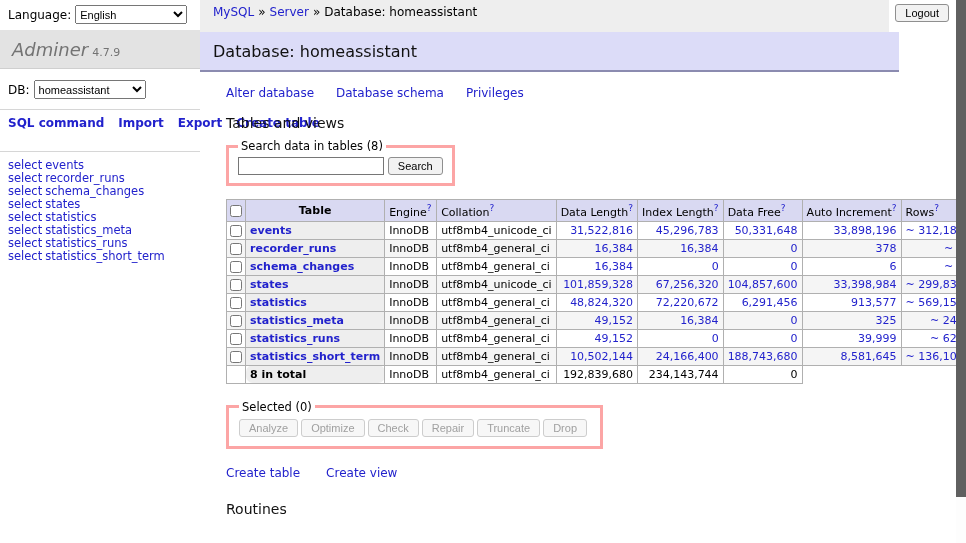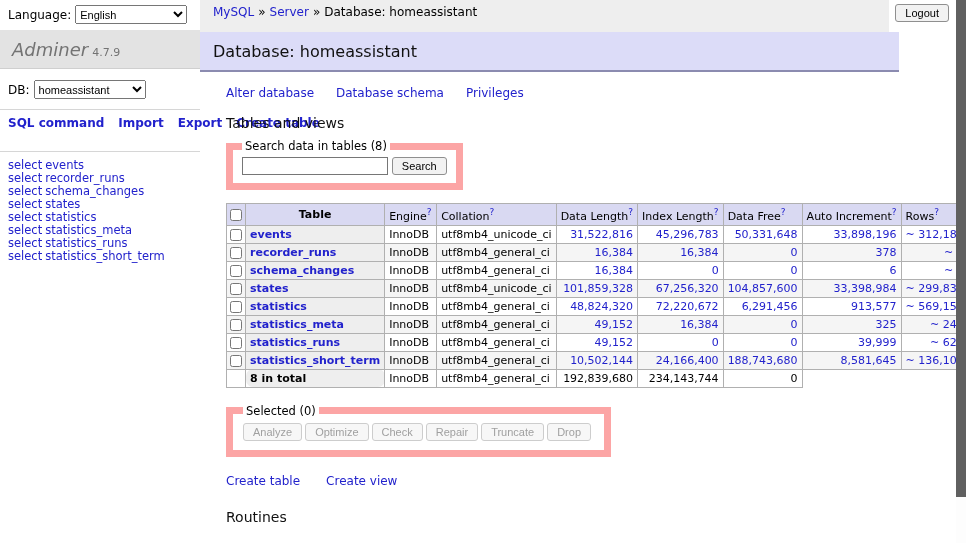--- a/index.html
+++ b/index.html
@@ -38,21 +38,21 @@
   #logout-btn{position:absolute;top:4px;right:17px;}
 
   
   #h2bar{position:absolute;left:200px;top:32px;width:699px;background:var(--h2bg);
     border-bottom:2px solid #8b8bb0;padding:10px 13px 9px;font-size:16px;font-weight:400;color:#111;}
   #main{position:absolute;left:226px;top:70px;width:745px;}
   .actions{margin-top:16px;}
   .actions a{margin-right:22px;}
   h3{font-size:14px;font-weight:400;color:#111;}
   .h-tables{margin-top:15px;}
-  fieldset{display:inline-block;border:7px solid #fca5a5;border-radius:0;padding:4px 9px 8px;margin-top:8px;}
+  fieldset{display:inline-block;border:3px solid #fca5a5;border-radius:0;padding:4px 9px 8px;margin-top:8px;}
   legend{font-size:11.5px;padding:0 3px;}
   .search-input{width:146px;height:18px;border:1px solid #767676;font-size:11px;padding:1px 3px;}
   .btn{font-size:11px;padding:2px 9px;border:1px solid #8f8f8f;border-radius:3px;background:#f2f2f2;color:#000;}
   .btn:disabled{color:#a0a0a0;border-color:#cdcdcd;background:#f7f7f7;}
 
   
   table{border-collapse:collapse;margin-top:13px;font-size:11px;}
   th,td{border:1px solid #b0b0b0;padding:2px 4px;white-space:nowrap;height:17px;}
   thead th,thead td{background:var(--theadbg);}
   thead .col-table{font-weight:bold;text-align:center;min-width:118px;}

